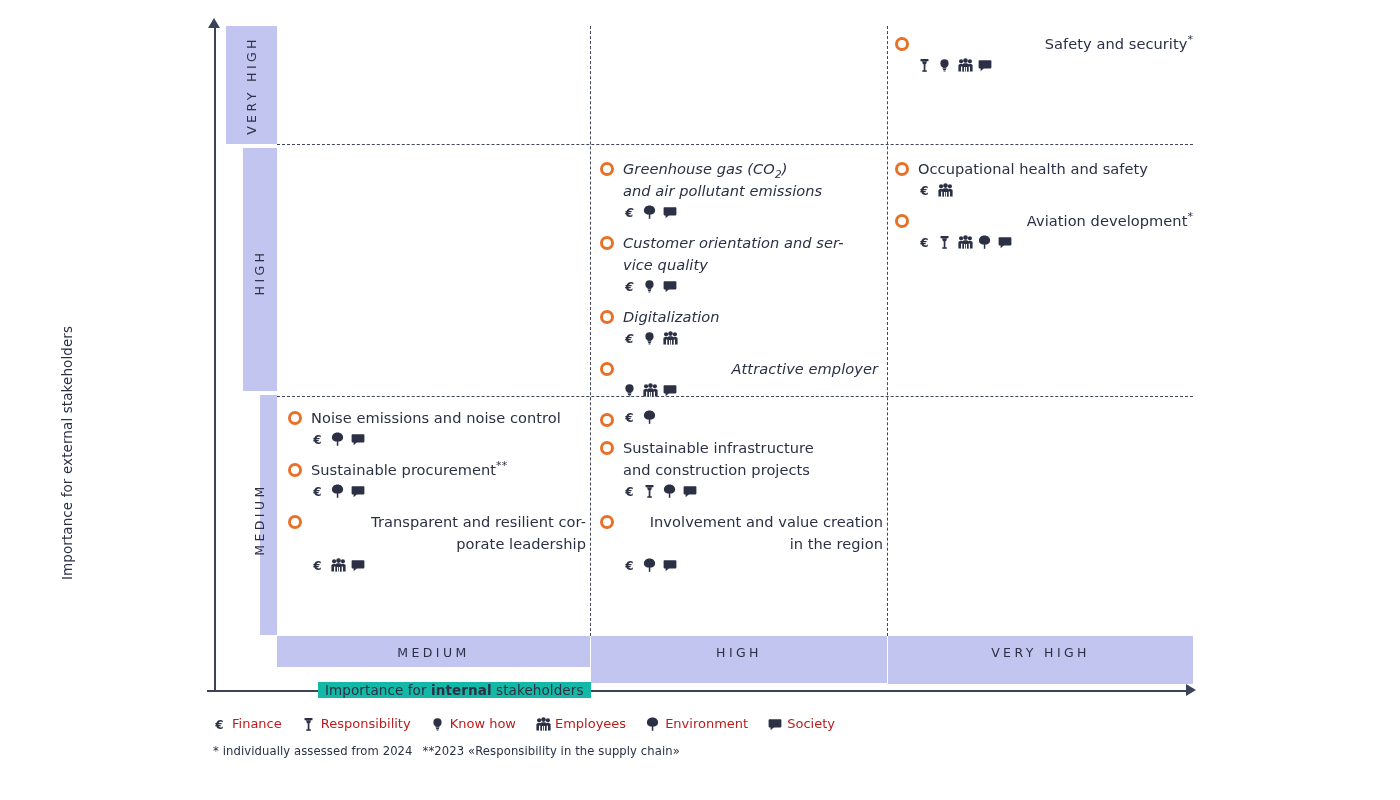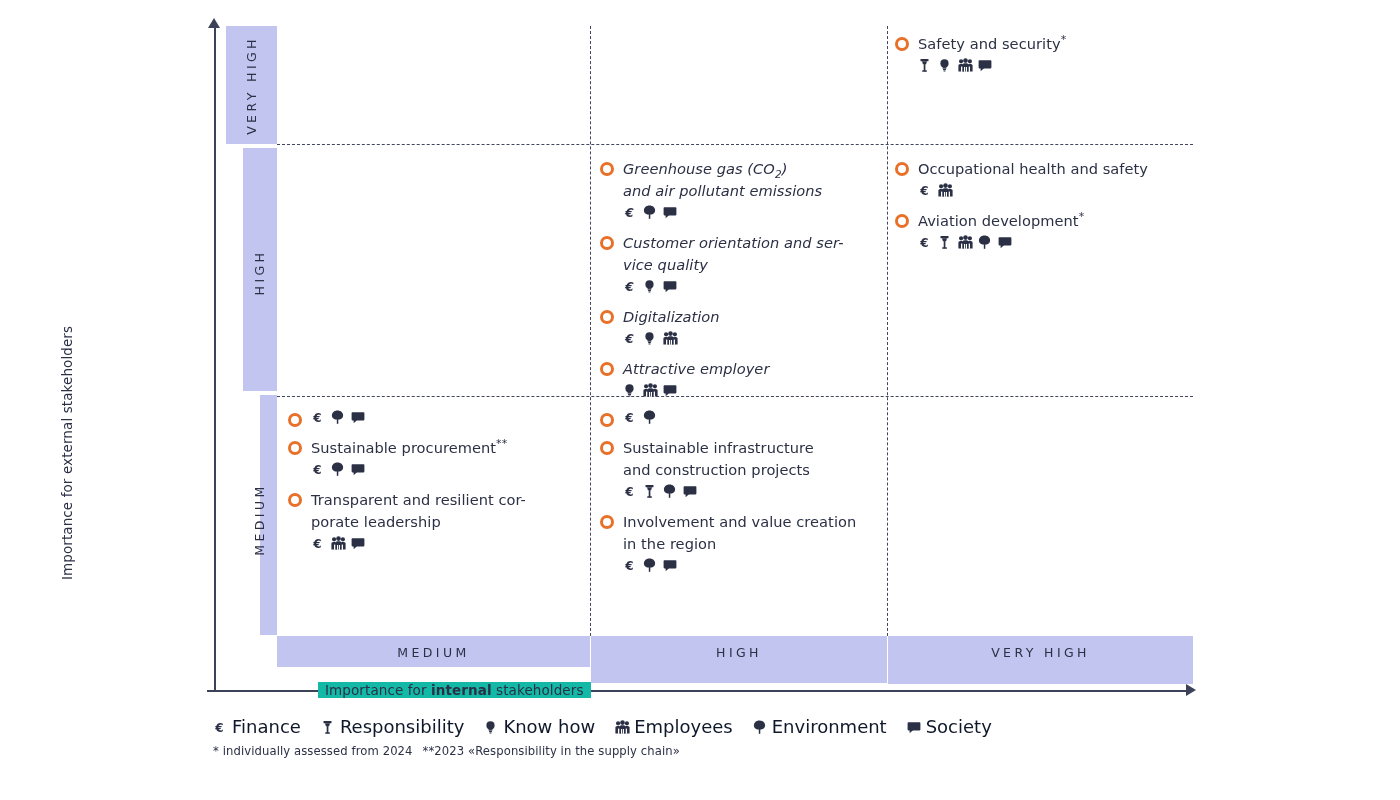--- a/index.html
+++ b/index.html
@@ -140,21 +140,21 @@
   .cell-h-h   { left: 598px; top: 158px; width: 280px; font-style: italic; }
   .cell-h-vh  { left: 893px; top: 158px; width: 300px; }
   .cell-m-m   { left: 286px; top: 407px; width: 300px; }
   .cell-m-h   { left: 598px; top: 407px; width: 285px; }
 
   .item {
     position: relative;
     margin-bottom: 13px;
     padding-left: 25px;
   }
-  .item:last-child { margin-bottom: 0; }
+  .item:last-child { margin-bottom: 0; text-align: right; }
 
   .marker {
     position: absolute;
     left: 2px;
     top: 4px;
     width: 8px;
     height: 8px;
     border: 3px solid #e8712a;
     border-radius: 50%;
     box-sizing: content-box;
@@ -203,22 +203,22 @@
     display: flex;
     align-items: center;
     gap: 20px;
   }
   .legend-entry {
     display: flex;
     align-items: center;
     gap: 6px;
   }
   .legend-text {
-    font-size: 18px;
-    color: #0f172a;
+    font-size: 13px;
+    color: #b91c1c;
   }
 
   .footnotes {
     position: absolute;
     left: 213px;
     top: 744px;
     display: flex;
     gap: 10px;
     font-size: 11.6px;
     color: #2b3045;
@@ -489,20 +489,21 @@
               <rect x="0.6" y="2.3" width="12.8" height="8.1" rx="0.8" fill="#2b3045"></rect>
               <path d="M2.6 10.0 L2.6 13.3 L6.2 10.0 Z" fill="#2b3045"></path>
             </svg>
           </span>
         </div>
       </div>
     </div>
   <div class="cell cell-m-m">
       <div class="item">
         <span class="marker"></span>
+        <div class="item-label">Noise emissions and noise control</div>
         <div class="item-icons">
           <span class="ic">
             <svg width="13" height="14" viewBox="0 0 13 14">
               <text x="6.5" y="11.5" text-anchor="middle" font-family="DejaVu Sans, sans-serif" font-size="12" font-weight="bold" fill="#2b3045">€</text>
             </svg>
           </span>
           <span class="ic">
             <svg width="13" height="14" viewBox="0 0 13 14">
               <path d="M6.5 0.6 C3.0 0.6 0.9 2.9 0.9 5.4 C0.9 7.8 3.0 9.6 6.5 9.6 C10.0 9.6 12.1 7.8 12.1 5.4 C12.1 2.9 10.0 0.6 6.5 0.6 Z" fill="#2b3045"></path>
               <rect x="5.8" y="8.6" width="1.5" height="5.2" fill="#2b3045"></rect>

